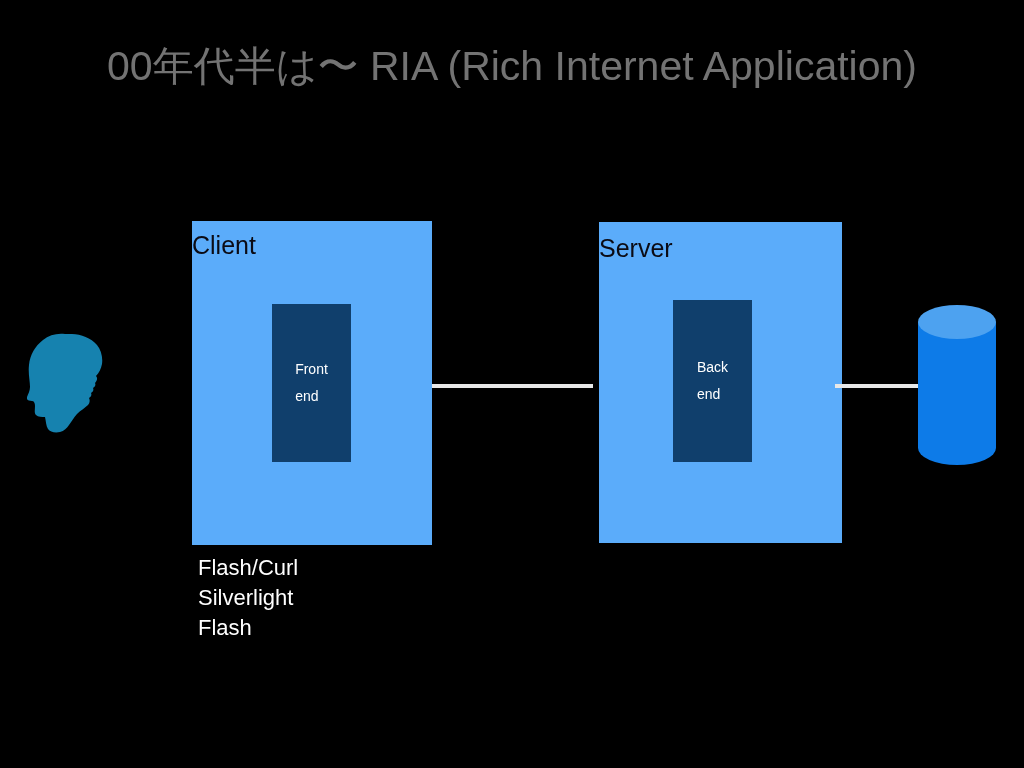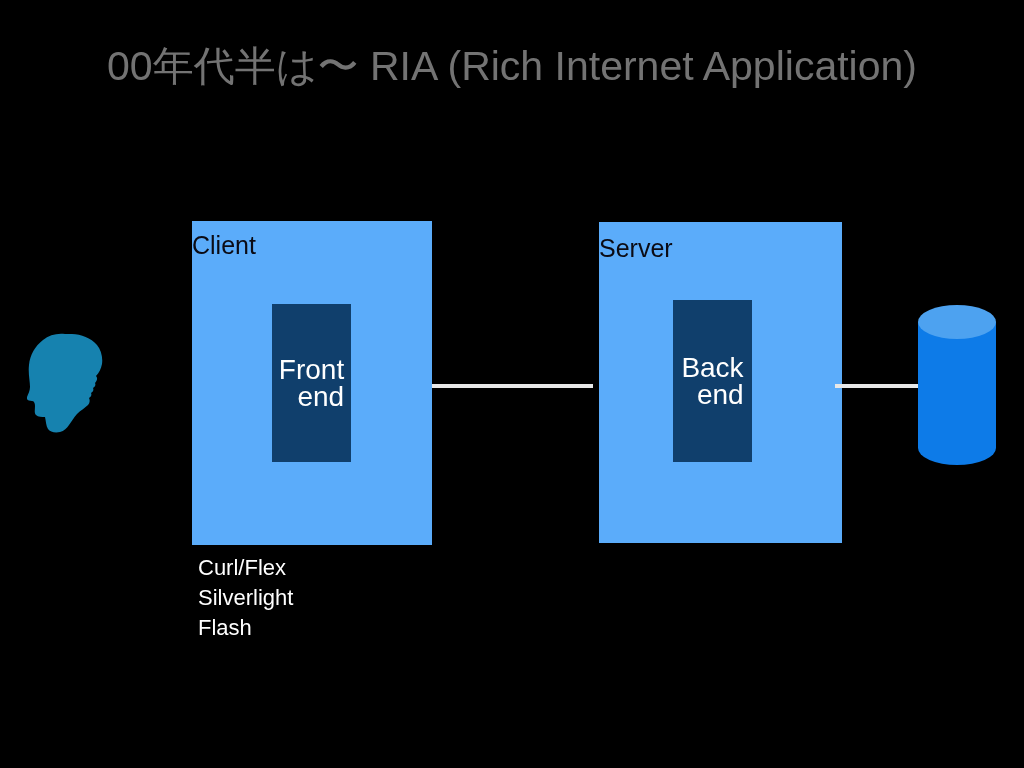--- a/index.html
+++ b/index.html
@@ -100,23 +100,23 @@
     height: 158px;
   }
   #backend-box {
     left: 673px;
     top: 300px;
     width: 79px;
     height: 162px;
   }
   .inner-box-label {
     color: #ffffff;
-    font-size: 28px;
+    font-size: 14px;
     line-height: 27px;
-    text-align: right;
+    text-align: left;
     white-space: pre-line;
   }
 
   
   .connector {
     position: absolute;
     height: 4px;
     background: #E8E8E8;
   }
   #connector-client-server {
@@ -206,18 +206,18 @@
         C37,98 40,95 42,92 C45,88 47,84 50,81
         C54,77 58,75 61,72 C63,70 63,67 62,65
         C64,64 65,62 64,60 C66,59 67,57 66,55
         C68,54 69,52 68,50 C70,48 71,45 69,43
         C72,40 74,36 75,31 C76,24 74,17 70,12
         C64,5 54,1 45,1 Z"></path>
     </svg>
   </div>
 
   <div id="tech-notes">
-    <span class="tech-line">Curl/Flex</span>
+    <span class="tech-line">Flash/Curl</span>
     <span class="tech-line">Silverlight</span>
     <span class="tech-line">Flash</span>
   </div>
 
 </div>
 
 </body></html>

